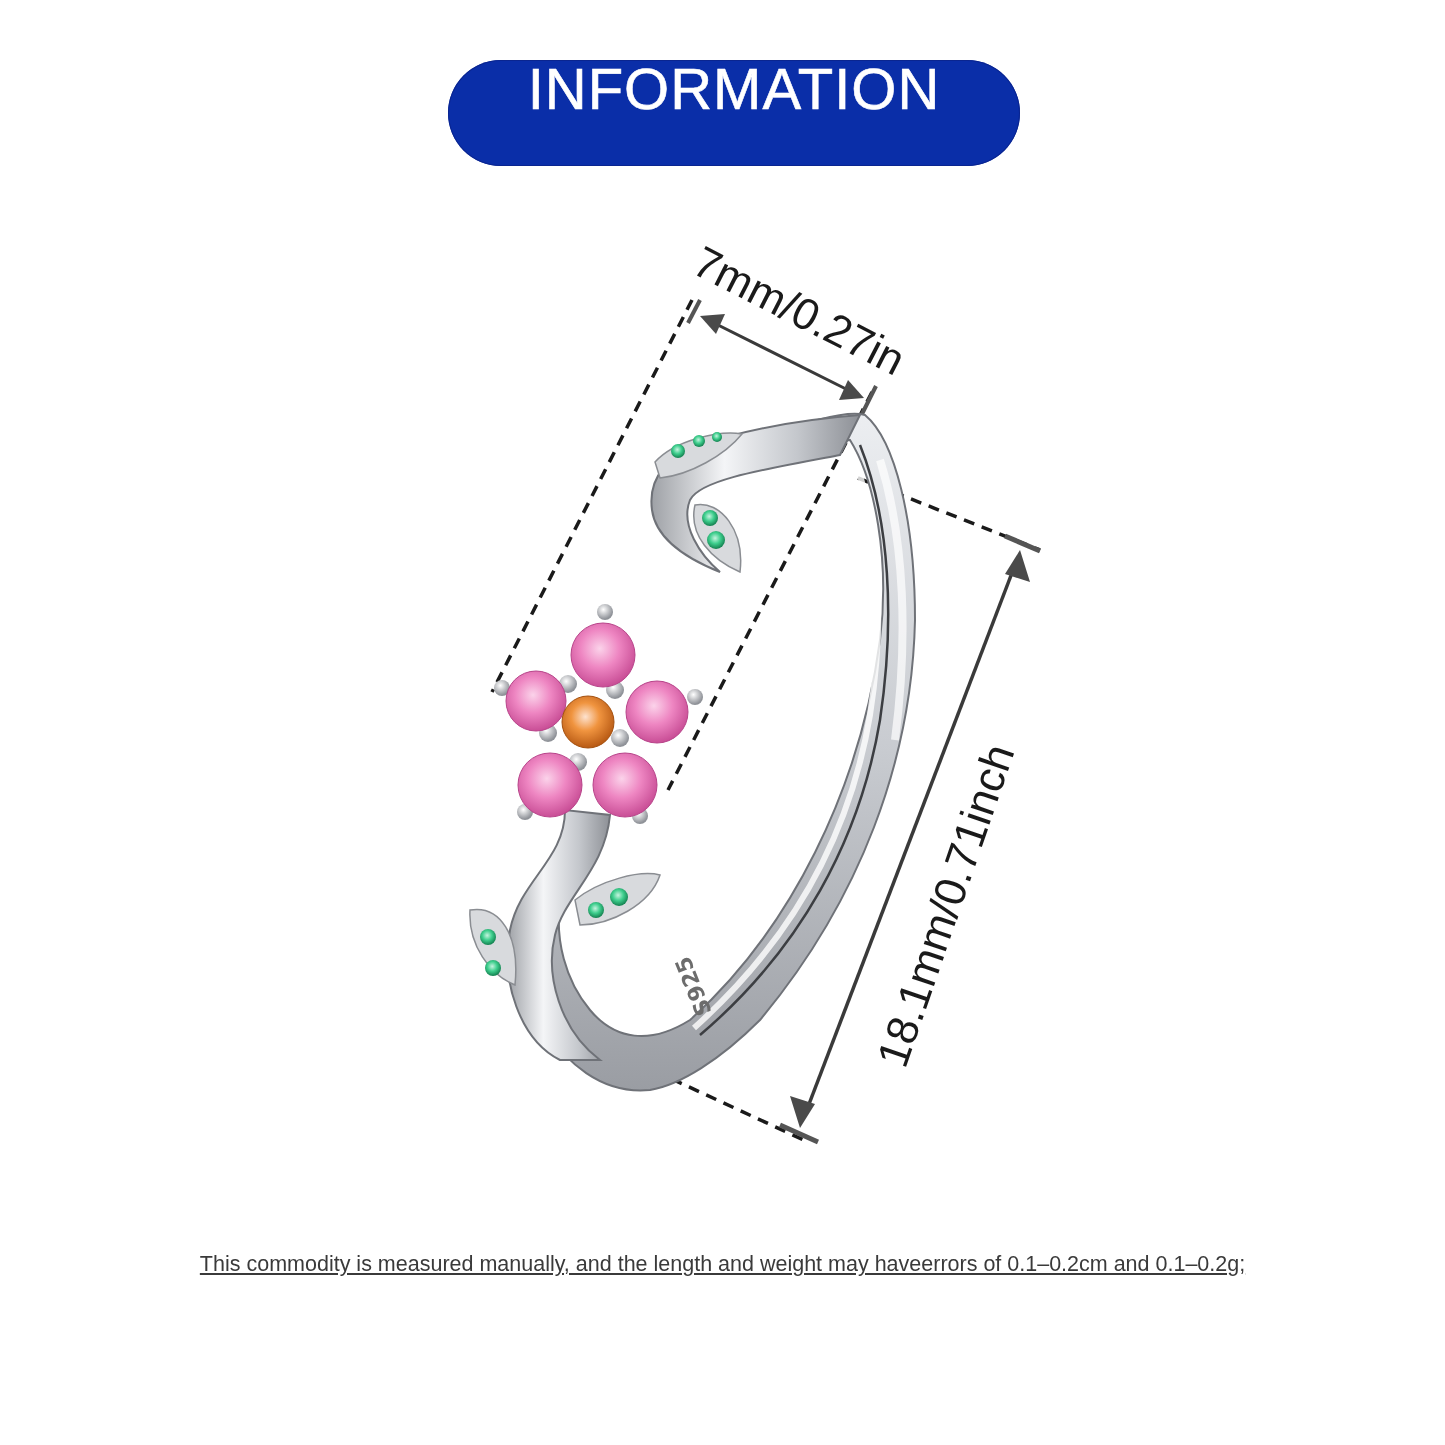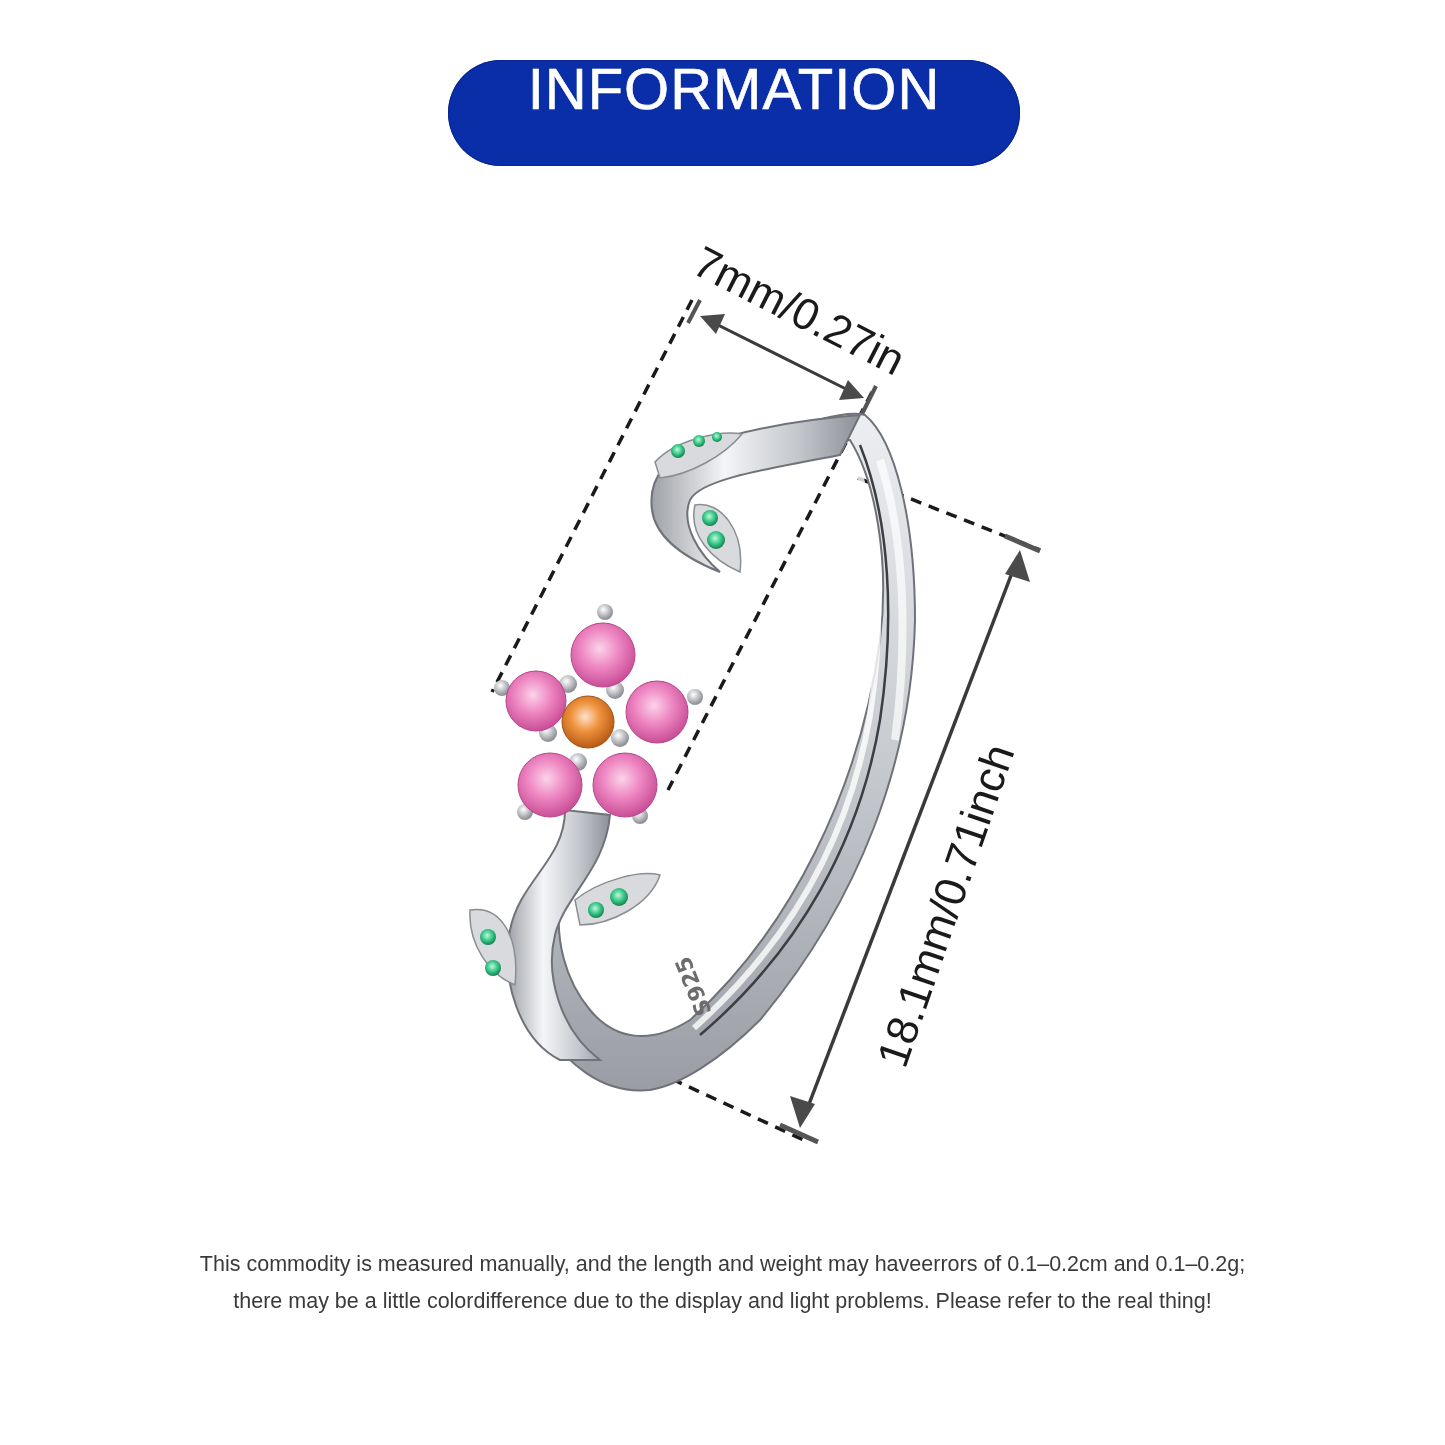--- a/index.html
+++ b/index.html
@@ -56,20 +56,21 @@
     }
     .disclaimer {
       position: absolute;
       left: 0;
       top: 1246px;
       width: 1445px;
       text-align: center;
       color: #3a3a3a;
       font-size: 21.5px;
       line-height: 37px;
+      text-decoration: underline;
     }
     .disclaimer p {
       margin: 0;
     }
   </style>
 </head>
 <body>
 
 <div class="header-pill">
   <span class="header-title">INFORMATION</span>
@@ -214,14 +215,13 @@
     <circle cx="657" cy="712" r="31" fill="url(#pinkGem)" stroke="#b8448a" stroke-width="1"></circle>
     <circle cx="550" cy="785" r="32" fill="url(#pinkGem)" stroke="#b8448a" stroke-width="1"></circle>
     <circle cx="625" cy="785" r="32" fill="url(#pinkGem)" stroke="#b8448a" stroke-width="1"></circle>
 
     <circle cx="588" cy="722" r="26" fill="url(#orangeGem)" stroke="#a4500f" stroke-width="1"></circle>
   </g>
 </svg>
 
 <div class="disclaimer">
   <p>This commodity is measured manually, and the length and weight may haveerrors of 0.1–0.2cm and 0.1–0.2g;</p>
-  <p>there may be a little colordifference due to the display and light problems. Please refer to the real thing!</p>
 </div>
 
 </body></html>

